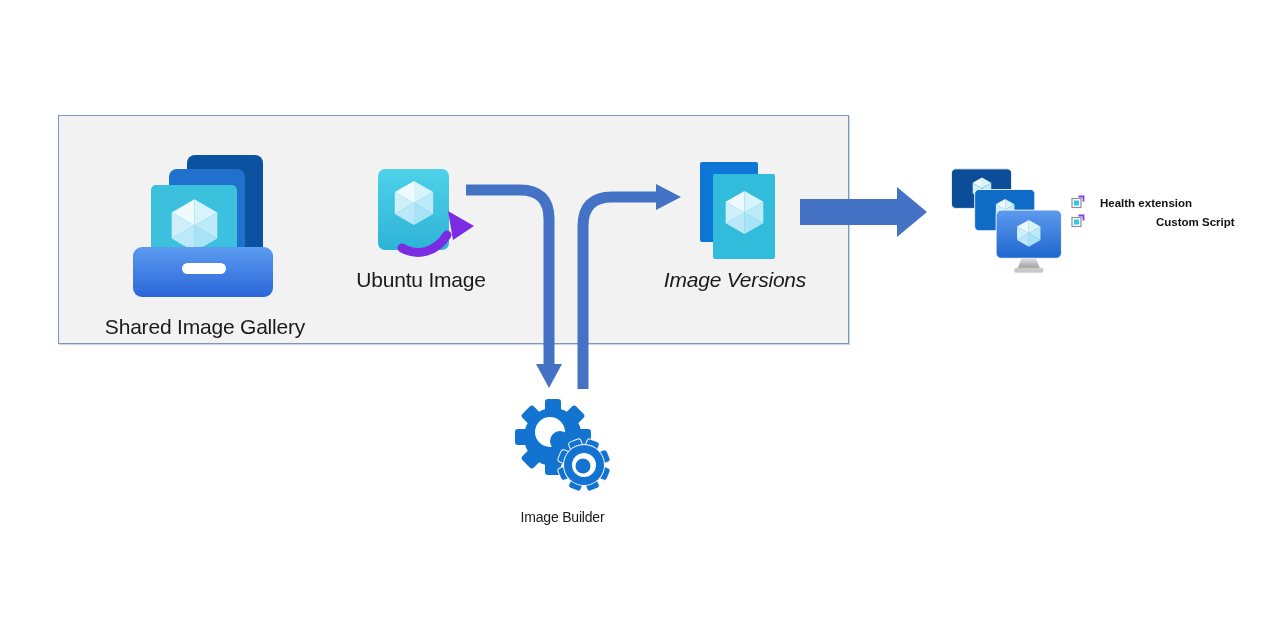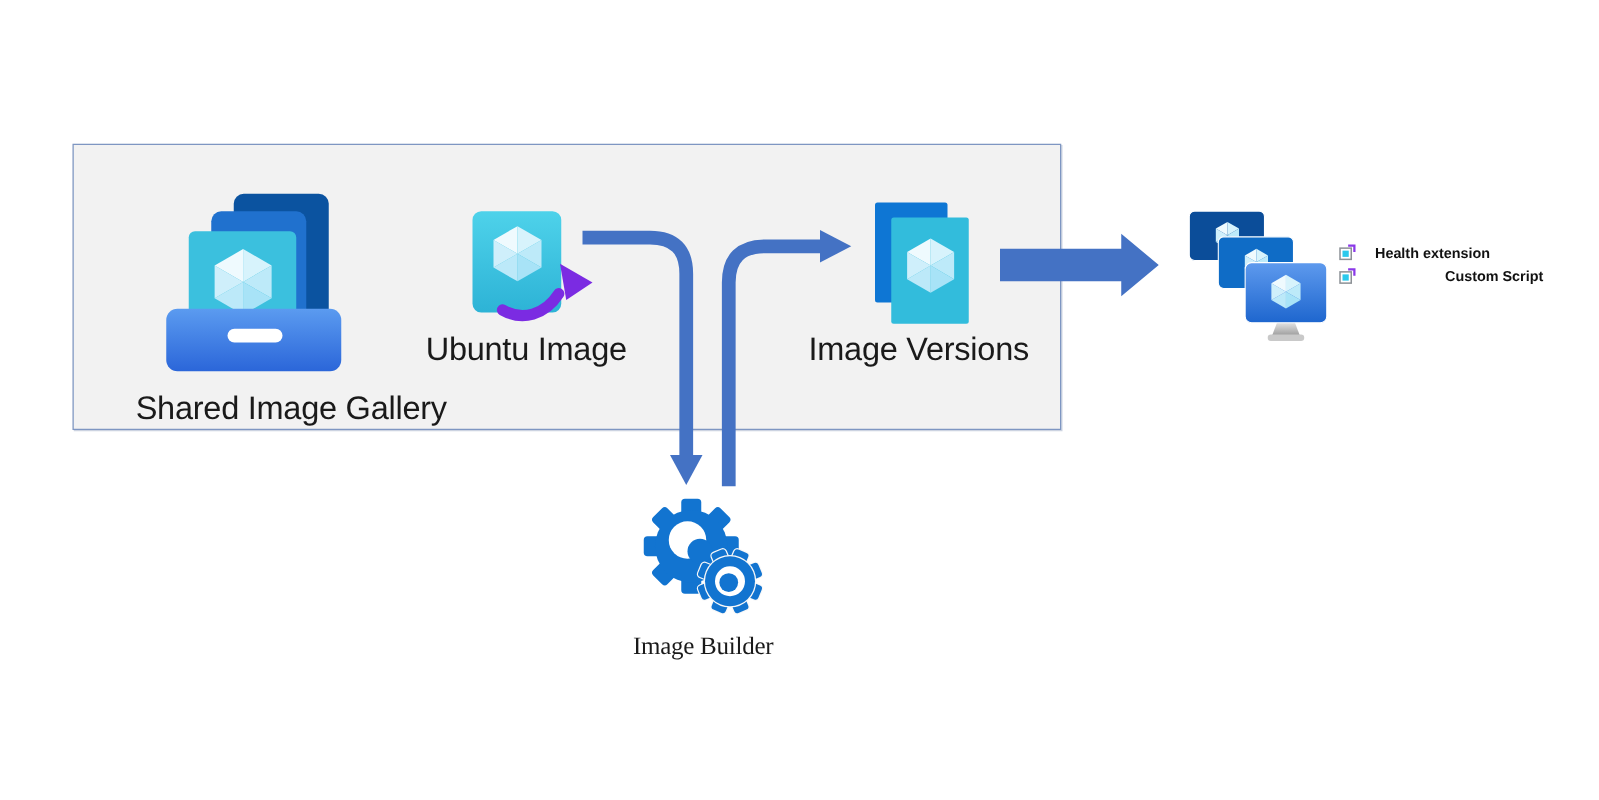--- a/index.html
+++ b/index.html
@@ -16,21 +16,21 @@
   #boundary-box {
     left: 58px; top: 115px;
     width: 789px; height: 227px;
     background: #F2F2F2;
     border: 1.6px solid #7E96C2;
     box-shadow: 1px 1px 0 rgba(110,130,170,0.35);
   }
   .node-label {
     position: absolute;
     text-align: center;
-    font-size: 26px;
+    font-size: 21px;
     line-height: 31px;
     color: #1a1a1a;
     letter-spacing: -0.2px;
     white-space: nowrap;
   }
   .small-label {
     position: absolute;
     font-size: 11.5px;
     font-weight: 600;
     line-height: 14px;
@@ -78,40 +78,40 @@
   <div id="boundary-box" class="abs"></div>
 
   <svg class="abs" style="left:127px; top:150px;" width="152" height="152" viewBox="0 0 152 152">
     <rect x="60" y="5" width="76" height="116" rx="8" fill="#0B53A0"></rect>
     <rect x="42" y="19" width="76" height="116" rx="8" fill="#2071CE"></rect>
     <rect x="24" y="35" width="86" height="100" rx="5" fill="#3BC0DE"></rect>
     <use href="#cube" x="39" y="47" width="57" height="57"></use>
     <rect x="6" y="97" width="140" height="50" rx="9" fill="url(#drawerGrad)"></rect>
     <rect x="55" y="113" width="44" height="11" rx="5.5" fill="#ffffff"></rect>
   </svg>
-  <div class="node-label" style="left:60px; top:311px; width:290px;padding-left:28px;">Shared Image Gallery</div>
+  <div class="node-label" style="left:60px; top:311px; width:290px;">Shared Image Gallery</div>
 
   <svg class="abs" style="left:376px; top:164px;" width="100" height="92" viewBox="0 0 100 92">
     <rect x="2" y="5" width="71" height="81" rx="7" fill="url(#cyanGrad)"></rect>
     <use href="#cube" x="14" y="15" width="48" height="48"></use>
     <g>
       <path d="M 26 84 C 42 93 60 88 71 71" fill="none" stroke="#7B2BE2" stroke-width="9" stroke-linecap="round"></path>
       <polygon points="72,47 77,76 98,62" fill="#7B2BE2"></polygon>
     </g>
   </svg>
   <div class="node-label" style="left:331px; top:264px; width:180px;">
     <div>Ubuntu Image</div>
   </div>
 
   <svg class="abs" style="left:699px; top:161px;" width="80" height="100" viewBox="0 0 80 100">
     <rect x="1" y="1" width="58" height="80" rx="2" fill="#0E76D4"></rect>
     <rect x="14" y="13" width="62" height="85" rx="2" fill="#32BCDC"></rect>
     <use href="#cube" x="22" y="28" width="47" height="47"></use>
   </svg>
-  <div class="node-label" style="left:640px; top:264px; width:190px;">Image Versions</div>
+  <div class="node-label" style="left:640px; top:264px; width:190px;font-style:italic;">Image Versions</div>
 
   <svg class="abs" style="left:0; top:0;" width="1279" height="640" viewBox="0 0 1279 640">
 
     <g>
       <path d="M 466 190 L 520 190 Q 549 190 549 219 L 549 366" fill="none" stroke="#4472C4" stroke-width="11"></path>
       <polygon points="536,364 562,364 549,388" fill="#4472C4"></polygon>
     </g>
 
     <g>
       <path d="M 583 389 L 583 226 Q 583 197 612 197 L 658 197" fill="none" stroke="#4472C4" stroke-width="11"></path>
@@ -146,21 +146,21 @@
         <rect x="72" y="45" width="12" height="17" rx="2.5" transform="rotate(202.5 78 71)"></rect>
         <rect x="72" y="45" width="12" height="17" rx="2.5" transform="rotate(247.5 78 71)"></rect>
         <rect x="72" y="45" width="12" height="17" rx="2.5" transform="rotate(292.5 78 71)"></rect>
         <rect x="72" y="45" width="12" height="17" rx="2.5" transform="rotate(337.5 78 71)"></rect>
         <circle cx="78" cy="71" r="20"></circle>
         <circle cx="78" cy="71" r="12" fill="#ffffff" stroke="none"></circle>
         <circle cx="77" cy="72" r="7.5" fill="#1274D0" stroke="none"></circle>
       </g>
     </g>
   </svg>
-  <div class="node-label" style="left:470px; top:502px; width:185px; font-size:20px;font-family:Liberation Serif, serif;">Image Builder</div>
+  <div class="node-label" style="left:470px; top:502px; width:185px; font-size:14px;">Image Builder</div>
 
   <svg class="abs" style="left:948px; top:166px;" width="116" height="108" viewBox="0 0 135 125">
     <g>
       <rect x="4" y="3" width="70" height="46" rx="5" fill="#0B4D99" stroke="#ffffff" stroke-width="1"></rect>
       <use href="#cube" x="26" y="12" width="27" height="27"></use>
     </g>
     <g>
       <rect x="31" y="27" width="70" height="48" rx="5" fill="#0F6CC6" stroke="#ffffff" stroke-width="1"></rect>
       <use href="#cube" x="53" y="37" width="27" height="27"></use>
     </g>

